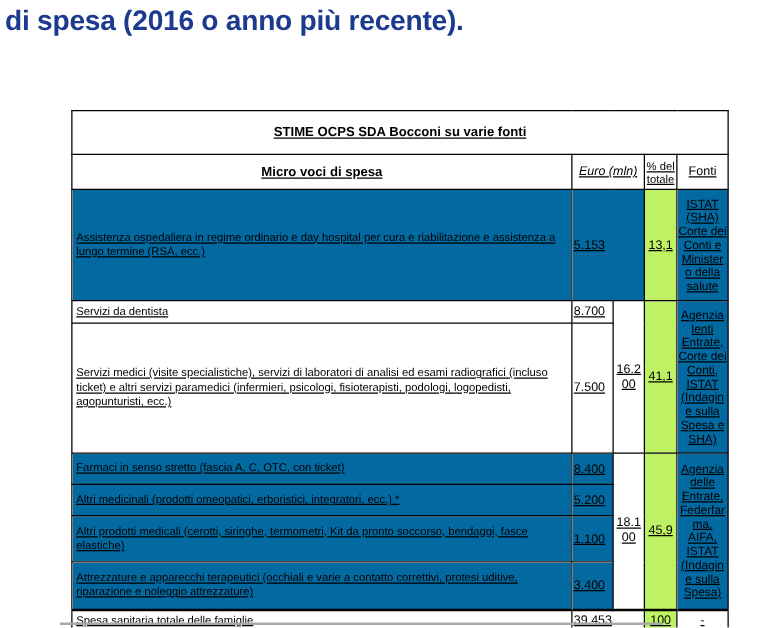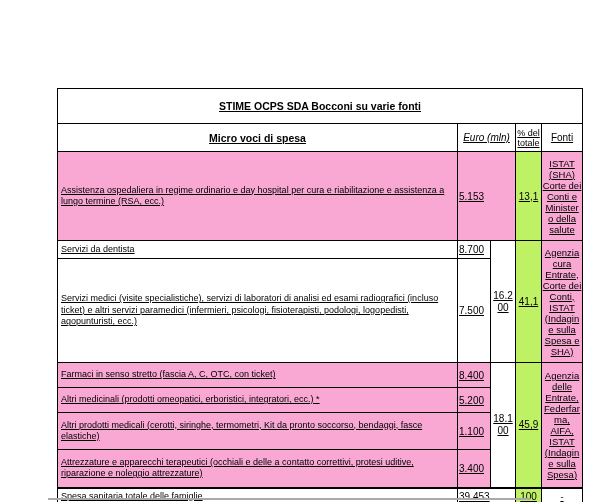--- a/index.html
+++ b/index.html
@@ -78,34 +78,35 @@
   tr.h-cap   { height: 35px; }
   tr.h-head  { height: 28px; border-radius: 14px; }
   tr.r1      { height: 89px; }
   tr.r2      { height: 18px; }
   tr.r3      { height: 104px; }
   tr.r4      { height: 25px; }
   tr.r5      { height: 25px; }
   tr.r6      { height: 37px; }
   tr.r7      { height: 38px; }
   tr.r8      { height: 17px; }
-  .beige { background: #f9a8d4; }
+  .beige { background: #0369a1; }
   .white { background: #ffffff; }
   tr.r8 td { border-top: 2px solid #000; }
   .bottom-shadow-line {
     position: absolute;
     left: 48px; top: 498px;
     width: 482px; height: 2px;
     background: #a9a9a9;
   }
 </style>
 </head>
 <body>
 
 <div class="page-title">
+  <div>di spesa (2016 o anno più  recente).</div>
 </div>
 
 <div class="table-wrap">
   <table class="spesa">
     <colgroup>
       <col style="width:400px">
       <col style="width:33px">
       <col style="width:25px">
       <col style="width:26px">
       <col style="width:41px">
@@ -128,21 +129,21 @@
       <td colspan="2" class="num-cell beige">5.153</td>
       <td class="pct-cell beige">13,1</td>
       <td class="fonti-cell beige">ISTAT (SHA) Corte dei Conti e Minister o della salute</td>
     </tr>
 
     <tr class="r2">
       <td class="label-cell white">Servizi da dentista</td>
       <td class="num-cell white">8.700</td>
       <td rowspan="2" class="subtotal-cell">16.200</td>
       <td rowspan="2" class="pct-cell">41,1</td>
-      <td rowspan="2" class="fonti-cell beige">Agenzia cura Entrate, Corte dei Conti, ISTAT (Indagin e sulla Spesa e SHA)</td>
+      <td rowspan="2" class="fonti-cell beige">Agenzia lenti Entrate, Corte dei Conti, ISTAT (Indagin e sulla Spesa e SHA)</td>
     </tr>
 
     <tr class="r3">
       <td class="label-cell white">Servizi medici (visite specialistiche), servizi di laboratori di analisi ed esami radiografici   (incluso ticket) e altri servizi paramedici (infermieri, psicologi, fisioterapisti, podologi, logopedisti, agopunturisti, ecc.)</td>
       <td class="num-cell white">7.500</td>
     </tr>
 
     <tr class="r4">
       <td class="label-cell beige">Farmaci in senso stretto (fascia A, C, OTC, con ticket)</td>
       <td class="num-cell beige">8.400</td>
@@ -155,21 +156,21 @@
       <td class="label-cell beige">Altri medicinali (prodotti omeopatici, erboristici, integratori, ecc.) *</td>
       <td class="num-cell beige">5.200</td>
     </tr>
 
     <tr class="r6">
       <td class="label-cell beige">Altri prodotti medicali (cerotti, siringhe, termometri, Kit da pronto soccorso, bendaggi, fasce elastiche)</td>
       <td class="num-cell beige">1.100</td>
     </tr>
 
     <tr class="r7">
-      <td class="label-cell beige">Attrezzature e apparecchi terapeutici (occhiali e delle a contatto correttivi, protesi uditive, riparazione e noleggio attrezzature)</td>
+      <td class="label-cell beige">Attrezzature e apparecchi terapeutici (occhiali e varie a contatto correttivi, protesi uditive, riparazione e noleggio attrezzature)</td>
       <td class="num-cell beige">3.400</td>
     </tr>
 
     <tr class="r8">
       <td class="label-cell white">Spesa sanitaria totale delle famiglie</td>
       <td colspan="2" class="num-cell white">39.453</td>
       <td class="pct-cell white">100</td>
       <td class="fonti-cell white">-</td>
     </tr>
   </tbody>

